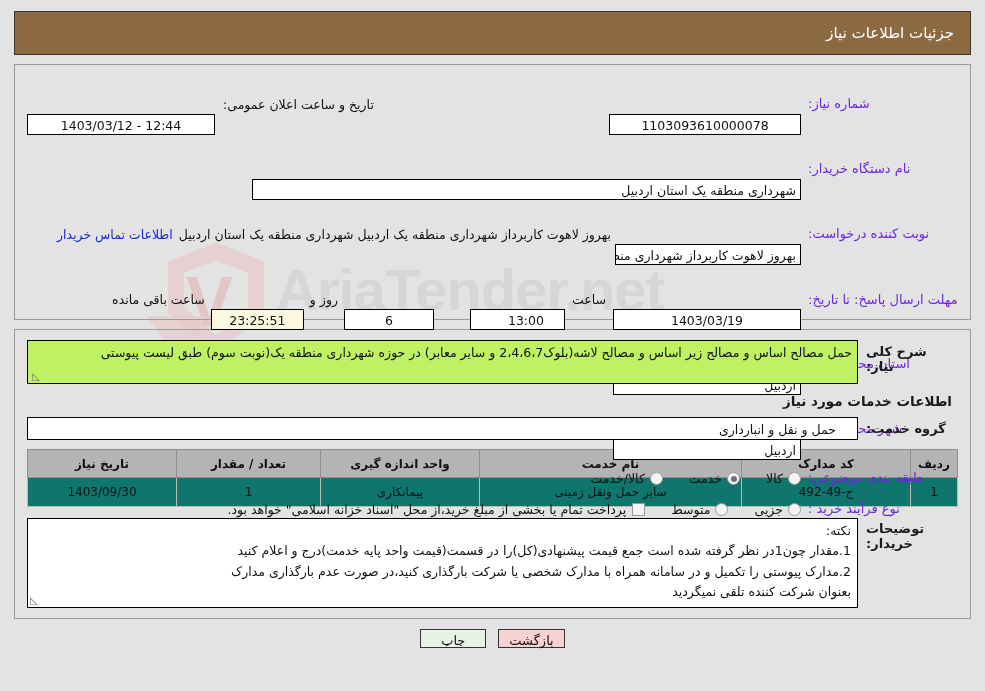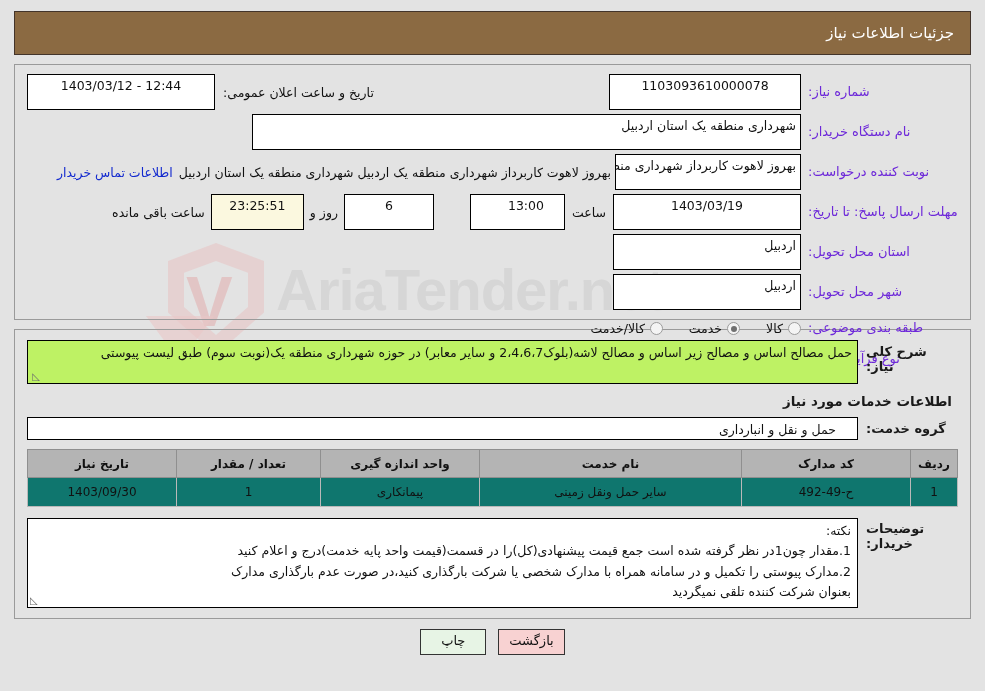--- a/index.html
+++ b/index.html
@@ -125,29 +125,30 @@
     padding-left: 7px;
     flex: 0 0 auto;
     line-height: 1.15;
   }
   .flabel.w150 { width: 150px; }
   .flabel.two-line { line-height: 1.05; }
 
   .fbox {
     border: 1px solid #000;
     background: #ffffff;
-    height: 36px;
+    height: 21px;
     line-height: 21px;
     font-size: 12.5px;
     padding: 0 4px;
     box-sizing: border-box;
     text-align: center;
     overflow: hidden;
     white-space: nowrap;
     color: #111;
+    margin-top: 40px;
   }
   .fbox.rt { text-align: right; }
   .fbox.num { font-family: "DejaVu Sans", sans-serif; direction: ltr; }
 
   .w-id   { width: 192px; }
   .w-org  { width: 364px; }
   .w-date { width: 188px; }
   .w-city { width: 188px; }
   .w-time { width: 95px; padding-left: 21px; }
   .w-days { width: 90px; }
@@ -341,21 +342,21 @@
   
   .footer {
     margin-top: 10px;
     display: flex;
     justify-content: center;
     gap: 12px;
   }
   .btn {
     border: 1px solid #333;
     font-size: 13px;
-    height: 26px;
+    height: 19px;
     line-height: 21px;
     min-width: 66px;
     text-align: center;
     padding: 0 10px;
     box-sizing: border-box;
     cursor: pointer;
     color: #111;
     font-family: "DejaVu Sans", sans-serif;
   }
   .btn.print  { background: #e7f4e5; }

